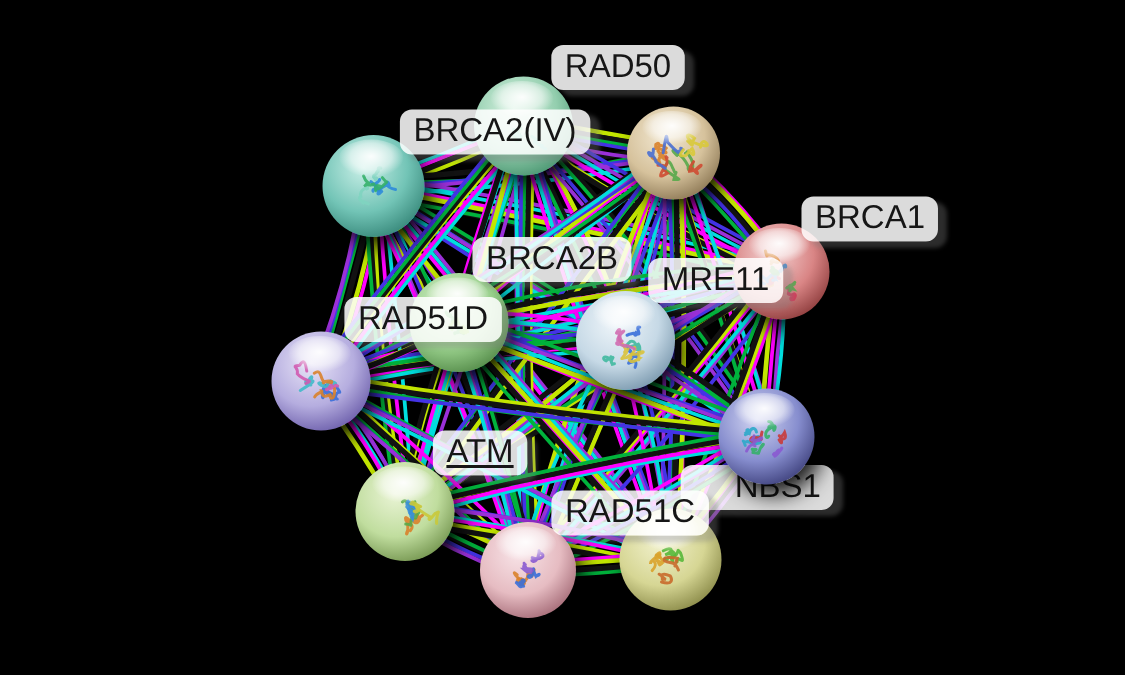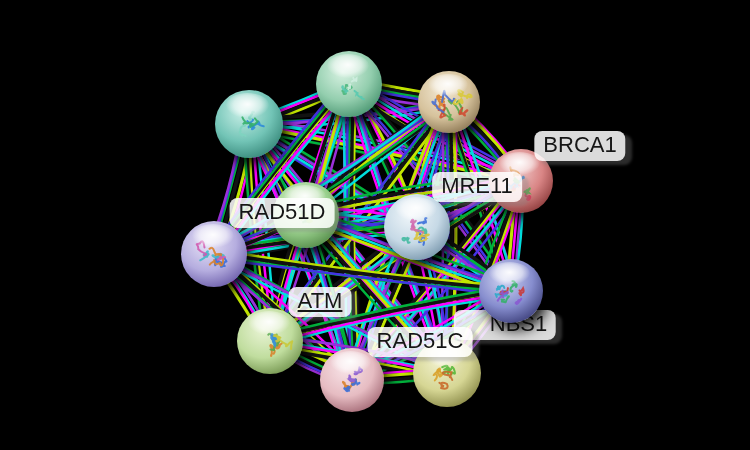--- a/index.html
+++ b/index.html
@@ -569,19 +569,22 @@
           <path d="M38.4 35.6 C37.7 29.0 44.8 40.7 40.7 29.7 C37.3 25.7 41.2 29.2 35.5 32.7 C29.4 31.7 33.9 35.3 30.4 33.6" stroke="#58b83a" stroke-width="2" fill="none" stroke-linecap="round" opacity="0.9"></path>
           <path d="M27.0 30.9 C23.6 29.9 30.5 34.4 24.7 31.4 C23.5 34.7 20.8 33.6 20.6 37.0 C20.7 32.7 27.0 35.8 21.8 41.4" stroke="#d9a22b" stroke-width="2" fill="none" stroke-linecap="round" opacity="0.9"></path>
           <path d="M24.7 34.6 C30.4 37.8 30.9 35.4 24.8 31.0 C30.1 25.6 24.2 36.6 24.4 32.7 C27.5 39.1 26.1 37.7 28.1 36.8" stroke="#d9a22b" stroke-width="2" fill="none" stroke-linecap="round" opacity="0.9"></path>
           <path d="M26.4 43.8 C31.5 46.2 25.5 47.5 30.9 47.2 C27.6 45.9 26.5 42.0 33.8 44.9 C35.2 47.1 35.7 51.3 28.0 49.0" stroke="#c96a2b" stroke-width="2" fill="none" stroke-linecap="round" opacity="0.9"></path>
           <path d="M39.3 41.0 C37.3 37.4 38.2 36.6 32.9 35.8 C29.0 35.7 26.6 31.1 38.5 33.2 C37.4 39.7 39.0 29.2 36.9 38.3" stroke="#c96a2b" stroke-width="2" fill="none" stroke-linecap="round" opacity="0.9"></path>
         </svg>
         <div class="sphere-hl"></div>
       </div>
     </div>
   <div class="layer" id="labels-over">
+      <div class="node-label" style="left: 330px; top: 88px;"><span>BRCA2(IV)</span></div>
+      <div class="node-label" style="left: 412px; top: 45px;"><span>RAD50</span></div>
       <div class="node-label" style="left: 580px; top: 146px;"><span>BRCA1</span></div>
       <div class="node-label" style="left: 477px; top: 187px;"><span>MRE11</span></div>
+      <div class="node-label" style="left: 368px; top: 173px;"><span>BRCA2B</span></div>
       <div class="node-label" style="left: 282px; top: 213px;"><span>RAD51D</span></div>
       <div class="node-label" style="left: 320px; top: 302px; text-decoration: underline;"><span>ATM</span></div>
       <div class="node-label" style="left: 420px; top: 342px;"><span>RAD51C</span></div>
     </div>
 </div>
 
 </body></html>

